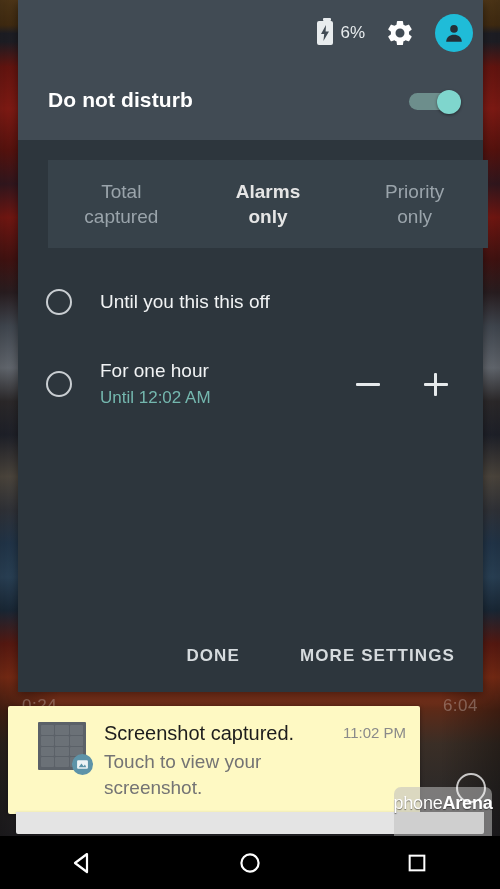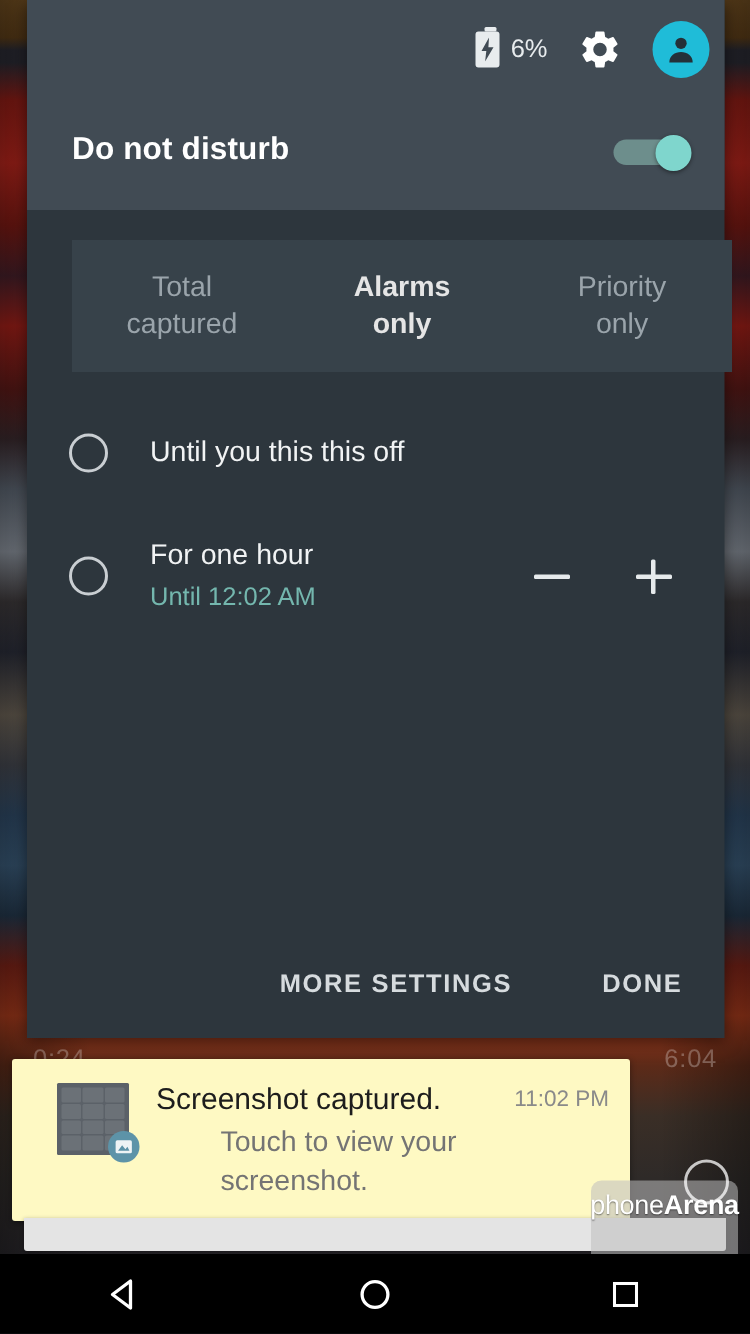--- a/index.html
+++ b/index.html
@@ -157,21 +157,21 @@
     overflow:visible;
   }
   .thumb-cell{ background:rgba(255,255,255,.10); border-radius:1px; }
   .thumb-badge{
     position:absolute; right:-7px; bottom:-5px;
     width:21px; height:21px; border-radius:50%;
     background:#5d93a8; display:flex; align-items:center; justify-content:center;
   }
   .notif-body{ flex:1; padding-left:18px; padding-top:2px; }
   .notif-title{ color:#1d1d1d; font-size:20px; line-height:1.3; }
-  .notif-text{ color:#747474; font-size:19px; line-height:1.35; margin-top:3px;margin-left:43px; }
+  .notif-text{ color:#747474; font-size:19px; line-height:1.35; margin-top:3px; }
   .notif-time{ color:#8a8a8a; font-size:15px; padding-top:6px; white-space:nowrap; }
   .notif-peek{
     position:relative; left:16px; width:468px; height:22px;
     background:#e4e4e4; border-radius:0 0 2px 2px; margin-top:-2px;
     box-shadow:0 1px 3px rgba(0,0,0,.3);
   }
 
   
   .navbar{
     position:absolute; left:0; bottom:0; width:500px; height:53px;
@@ -281,22 +281,22 @@
           <div class="opt-sub">Until 12:02 AM</div>
         </div>
         <div class="steppers">
           <span class="stepper minus"></span>
           <span class="stepper plus"></span>
         </div>
       </div>
     </div>
 
     <div class="dnd-actions">
+      <span class="action-btn">DONE</span>
       <span class="action-btn">MORE SETTINGS</span>
-      <span class="action-btn">DONE</span>
     </div>
   </div>
 
   <div class="notif-stack">
     <div class="notif-card">
       <div class="notif-thumb">
         <span class="thumb-cell"></span>
         <span class="thumb-cell"></span>
         <span class="thumb-cell"></span>
         <span class="thumb-cell"></span>

